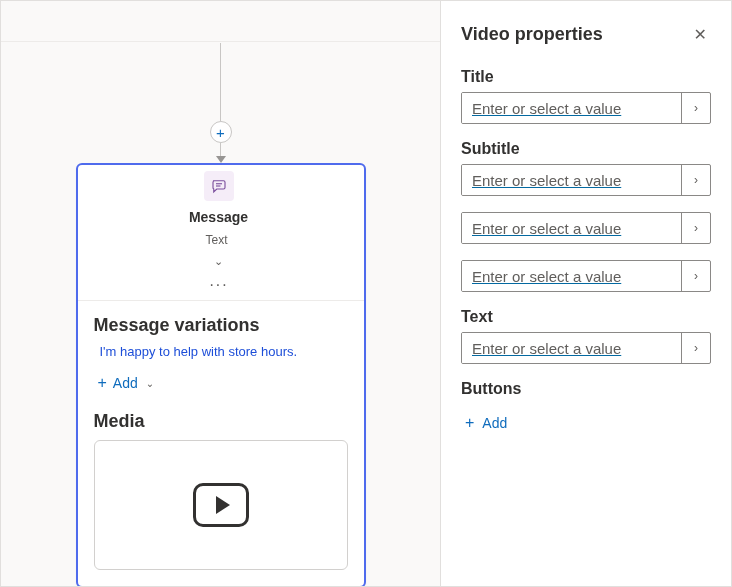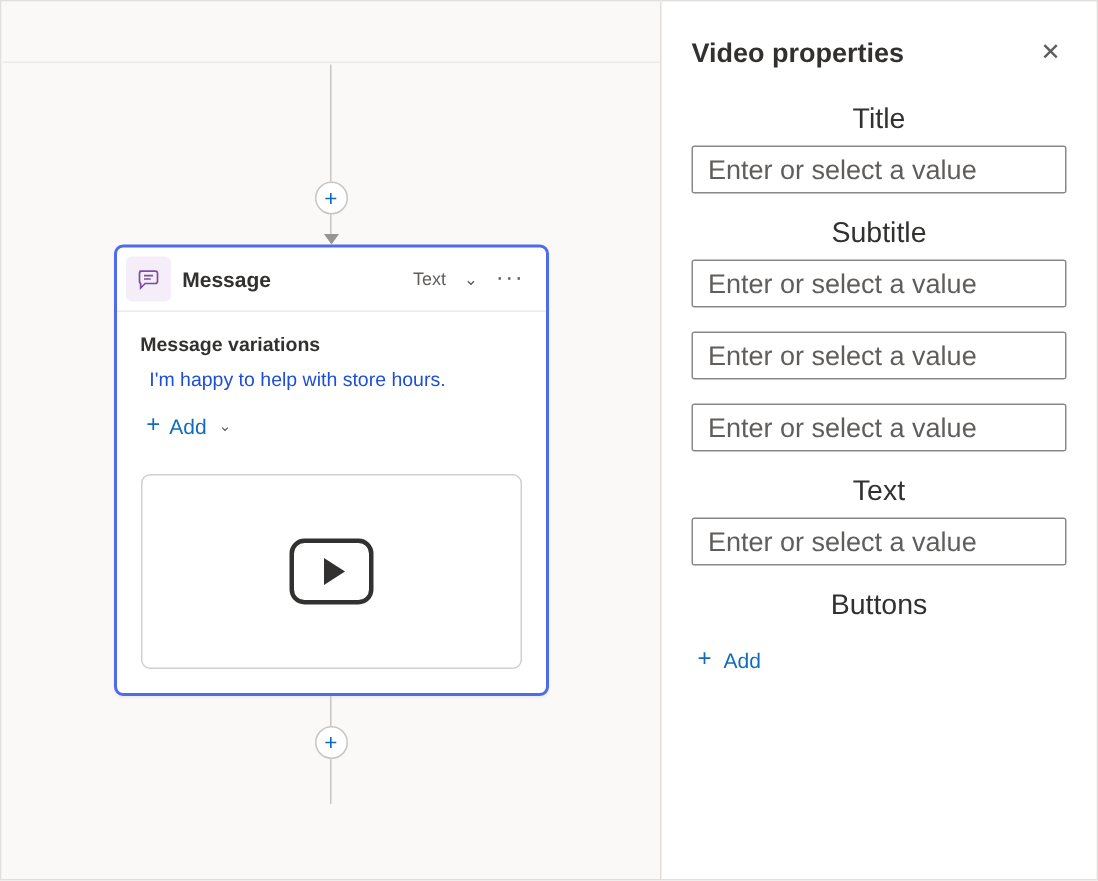--- a/index.html
+++ b/index.html
@@ -44,34 +44,35 @@
     background: #fff;
     border: 2px solid #4f6bed;
     border-radius: 6px;
     box-shadow: 0 1px 2px rgba(0,0,0,0.05);
   }
   .card-header {
     display: flex; align-items: center;
     padding: 6px 10px 6px 6px;
     border-bottom: 1px solid #edebe9;
     gap: 8px;
+    flex-direction: column;
   }
   .card-header .icon-box {
     width: 30px; height: 30px;
     background: #f5edf8;
     border-radius: 4px;
     display: flex; align-items: center; justify-content: center;
   }
   .card-header .title { font-weight: 600; font-size: 14px; flex: 1; }
   .card-header .type-label { font-size: 12px; color: #605e5c; margin-right: 4px; }
   .card-header .chev { color: #605e5c; cursor: pointer; font-size: 11px; }
   .card-header .dots { color: #605e5c; cursor: pointer; font-size: 16px; padding: 0 4px; letter-spacing: 1px; }
 
   .card-body { padding: 14px 16px 16px; }
-  .section-label { font-size: 13px; font-weight: 600; color: #323130; margin-bottom: 8px; }
+  .section-label { font-size: 18px; font-weight: 600; color: #323130; margin-bottom: 8px; }
   .variation-text { font-size: 13px; color: #1d4ed8; margin: 6px 0 14px 6px; }
   .add-inline {
     display: inline-flex; align-items: center; gap: 6px;
     color: #0f6cbd; font-size: 14px; cursor: pointer; padding: 2px 4px;
     margin-bottom: 18px;
   }
   .add-inline .plus { font-size: 16px; line-height: 1; }
   .add-inline .chev-sm { font-size: 10px; color: #605e5c; margin-left: 2px; }
 
   .media-box {
@@ -99,29 +100,29 @@
     width: 290px;
     background: #fff;
     padding: 20px 20px 20px 20px;
     overflow-y: auto;
   }
   .panel-header { display: flex; align-items: center; justify-content: space-between; margin-bottom: 20px; }
   .panel-header h2 { font-size: 18px; font-weight: 600; }
   .close-x { cursor: pointer; font-size: 16px; color: #605e5c; padding: 4px; }
 
   .field { margin-bottom: 16px; }
-  .field-label { font-size: 19px; font-weight: 400; color: #323130; margin-bottom: 6px; display: block; text-align: center; }
+  .field-label { font-size: 16px; font-weight: 700; color: #323130; margin-bottom: 6px; display: block; }
   .input-row {
     display: flex; align-items: stretch;
     border: 1px solid #8a8886; border-radius: 2px; overflow: hidden;
     height: 32px;
   }
   .input-row input {
     flex: 1; border: none; outline: none; padding: 0 10px;
-    font-size: 18px; font-family: inherit; color: #6d28d9;
+    font-size: 15px; font-family: inherit; color: #0369a1; text-decoration: underline;
   }
   .input-row input::placeholder { color: #605e5c; }
   .input-row .picker {
     width: 30px; border-left: 1px solid #8a8886;
     display: flex; align-items: center; justify-content: center;
     cursor: pointer; color: #605e5c; font-size: 12px;
   }
 
   .add-btn {
     display: inline-flex; align-items: center; gap: 8px;
@@ -167,20 +168,21 @@
 
       <div class="card-body">
         <div class="section-label">Message variations</div>
         <div class="variation-text">I'm happy to help with store hours.</div>
         <div class="add-inline">
           <span class="plus">+</span>
           <span>Add</span>
           <span class="chev-sm">⌄</span>
         </div>
 
+        <div class="section-label">Media</div>
         <div class="media-box">
           <div class="play-rect">
             <div class="play-tri"></div>
           </div>
         </div>
       </div>
     </div>
 
     <div class="connector-line" style="height:20px;"></div>
     <div class="add-circle">

